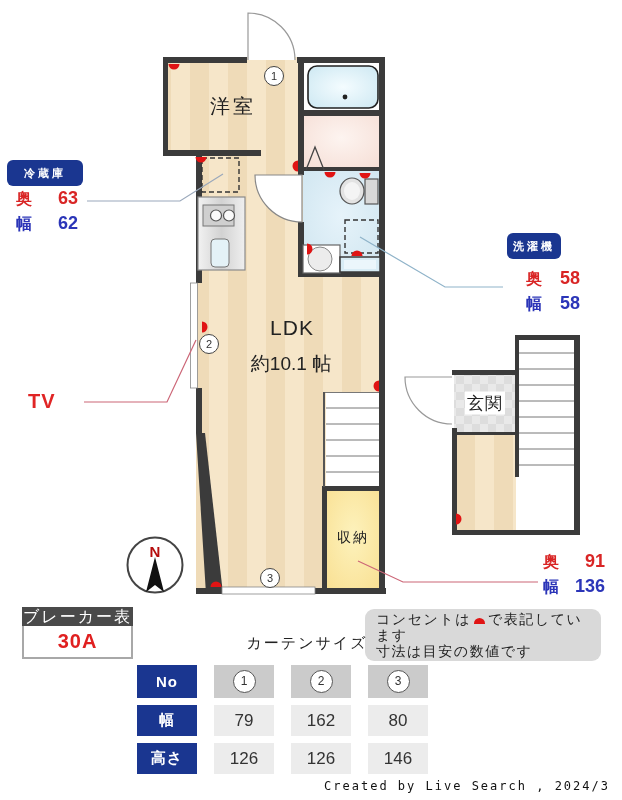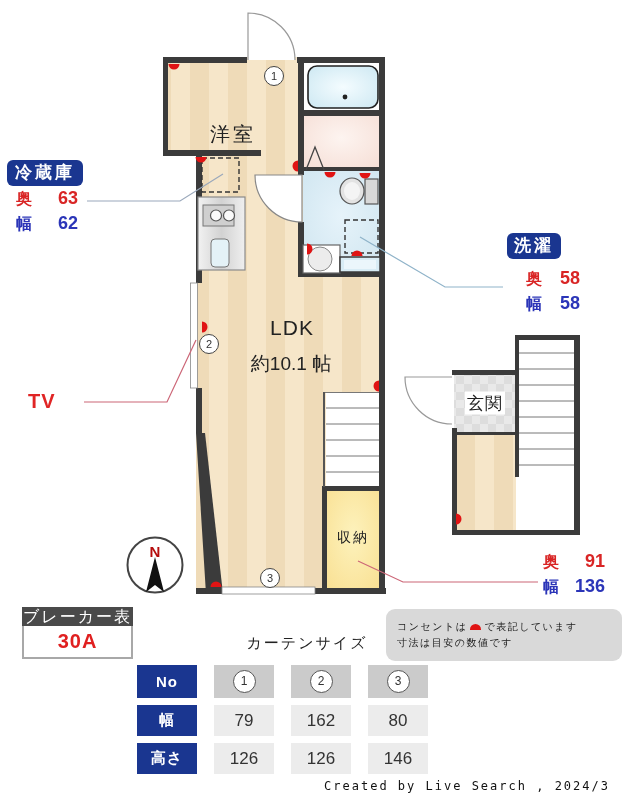--- a/index.html
+++ b/index.html
@@ -3,35 +3,35 @@
 <meta charset="utf-8">
 <style>
   html,body{margin:0;padding:0;background:#ffffff;}
   body{font-family:"Liberation Sans", sans-serif; -webkit-font-smoothing:antialiased;}
   #stage{position:relative;width:622px;height:800px;background:#fff;overflow:hidden;}
   svg{display:block;}
   .room-label{position:absolute;transform:translate(-50%,-50%);color:#222;white-space:nowrap;}
   .circle-num{position:absolute;width:18px;height:18px;border:1.5px solid #444;border-radius:50%;
     background:#fff;color:#333;font-size:11px;line-height:18px;text-align:center;}
   .badge{position:absolute;background:#1a3690;color:#fff;border-radius:6px;text-align:center;
-    font-weight:bold;font-size:17px;letter-spacing:3px;}
+    font-weight:bold;font-size:11px;letter-spacing:3px;}
   .dim-rows{position:absolute;}
   .dim-row{display:flex;justify-content:space-between;align-items:baseline;height:25px;font-weight:bold;}
   .dim-row .lab{font-size:16px;}
   .dim-row .val{font-size:18px;}
   .red{color:#d92525;} .blue{color:#2b35b8;}
   .tv-label{position:absolute;color:#e02525;font-size:20px;font-weight:bold;letter-spacing:1px;}
   .north{position:absolute;transform:translate(-50%,-50%);color:#b50d0d;font-weight:bold;font-size:15px;}
   .breaker{position:absolute;left:22px;top:607px;width:111px;}
   .breaker .hd{background:#4a4a4a;color:#fff;font-size:16px;letter-spacing:2px;text-align:center;
     height:19px;line-height:19px;}
   .breaker .bd{background:#fff;border:2px solid #a8a8a8;border-top:none;height:31px;line-height:31px;
     text-align:center;color:#e02020;font-size:20px;font-weight:bold;letter-spacing:1px;}
-  .legend{position:absolute;left:386px;top:609px;width:236px;background:#d9d9d9;border-radius:9px;
-    box-sizing:border-box;padding:10px 11px;font-size:10px;letter-spacing:1.5px;color:#222;line-height:16px;}
+  .legend{position:absolute;left:365px;top:609px;width:236px;background:#d9d9d9;border-radius:9px;
+    box-sizing:border-box;padding:2px 11px;font-size:14px;letter-spacing:1.5px;color:#222;line-height:16px;}
   .dome-ico{display:inline-block;width:11px;height:6px;background:#e01414;
     border-radius:11px 11px 0 0;margin:0 3px;}
   .ct-title{position:absolute;transform:translateX(-50%);left:283px;top:634px;font-size:15px;
     letter-spacing:2px;color:#222;margin-left:24px;}
   .ct{position:absolute;left:137px;top:665px;display:grid;
     grid-template-columns:60px 60px 60px 60px;grid-template-rows:33px 31px 31px;
     column-gap:17px;row-gap:7px;}
   .ct .hcell{background:#1a3690;color:#fff;font-weight:bold;font-size:15px;
     display:flex;align-items:center;justify-content:center;letter-spacing:1px;}
   .ct .ncell{background:#cbcbcb;display:flex;align-items:center;justify-content:center;}
@@ -193,21 +193,21 @@
       <path d="M-5.5,0 A5.5,5.5 0 0 1 5.5,0 Z" transform="translate(365,173) rotate(180)"></path>
       <path d="M-5.5,0 A5.5,5.5 0 0 1 5.5,0 Z" transform="translate(307,249) rotate(90)"></path>
       <path d="M-5.5,0 A5.5,5.5 0 0 1 5.5,0 Z" transform="translate(357,256)"></path>
       <path d="M-5.5,0 A5.5,5.5 0 0 1 5.5,0 Z" transform="translate(202,327) rotate(90)"></path>
       <path d="M-5.5,0 A5.5,5.5 0 0 1 5.5,0 Z" transform="translate(379,386) rotate(270)"></path>
       <path d="M-5.5,0 A5.5,5.5 0 0 1 5.5,0 Z" transform="translate(216,587)"></path>
       <path d="M-5.5,0 A5.5,5.5 0 0 1 5.5,0 Z" transform="translate(456,519) rotate(90)"></path>
     </g>
   </svg>
 
-  <div class="room-label" style="left:233px;top:106px;font-size:20px;letter-spacing:3px;margin-top:28px;">洋室</div>
+  <div class="room-label" style="left:233px;top:106px;font-size:20px;letter-spacing:3px;">洋室</div>
   <div class="room-label" style="left:292px;top:328px;font-size:21px;letter-spacing:1px;">LDK</div>
   <div class="room-label" style="left:291px;top:364px;font-size:19px;">約10.1 帖</div>
   <div class="room-label" style="left:353px;top:538px;font-size:14px;letter-spacing:2px;">収納</div>
   <div class="room-label" style="left:485px;top:403px;font-size:17px;letter-spacing:1px;background:#fff;padding:0 2px;">玄関</div>
 
   <div class="circle-num" style="left:264px;top:66px;">1</div>
   <div class="circle-num" style="left:199px;top:334px;">2</div>
   <div class="circle-num" style="left:260px;top:568px;">3</div>
 
   <div class="badge" style="left:7px;top:160px;width:76px;height:26px;line-height:26px;">冷蔵庫</div>

